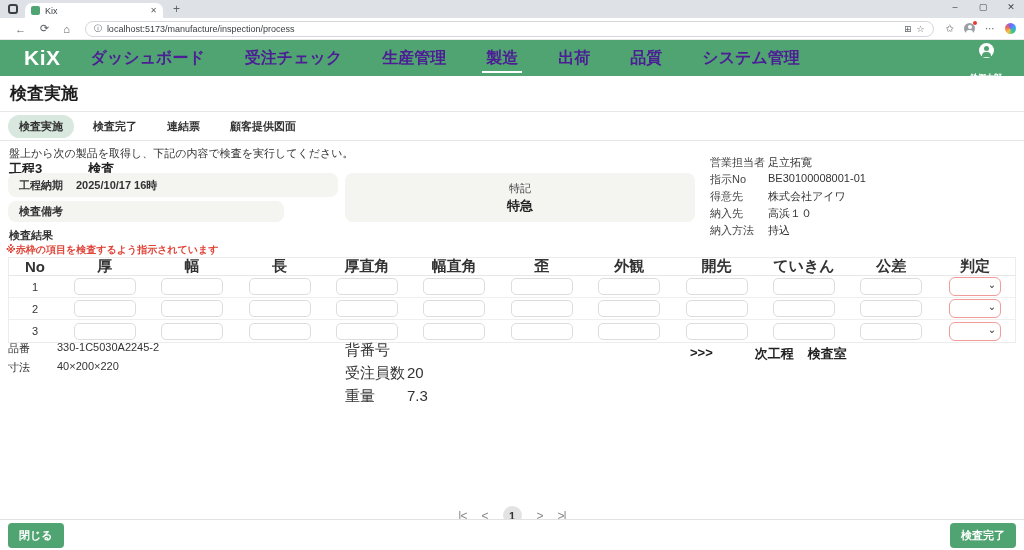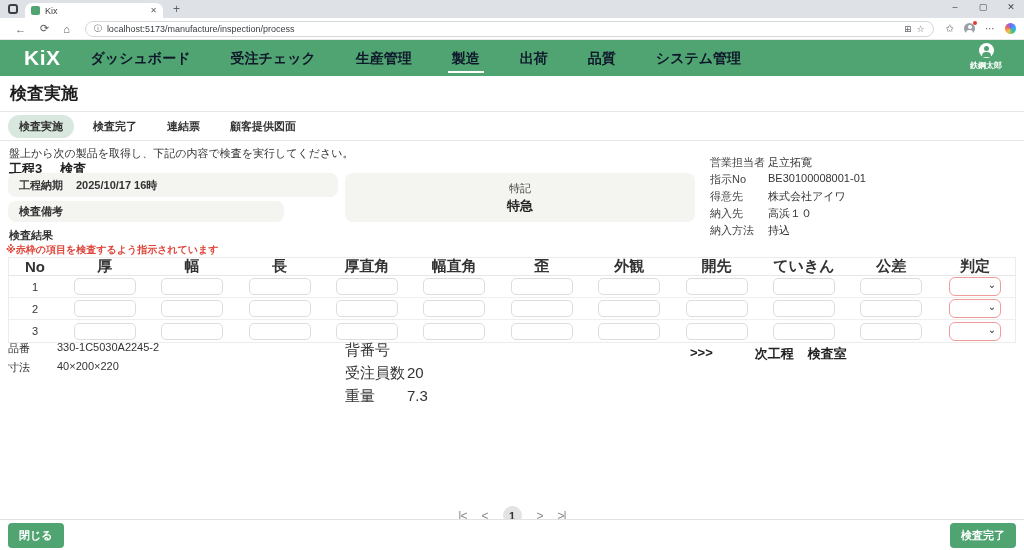--- a/index.html
+++ b/index.html
@@ -29,37 +29,37 @@
   .avatar-ico { position:relative; width:11px; height:11px; border-radius:50%; background:#9aa0a6; }
   .avatar-ico::before { content:""; position:absolute; left:3.5px; top:2px; width:4px; height:4px; border-radius:50%; background:#fff; }
   .avatar-ico::after { content:""; position:absolute; left:2px; top:6.5px; width:7px; height:4px; border-radius:3px 3px 0 0; background:#fff; }
   .avatar-dot { position:absolute; right:-2px; top:-2px; width:4px; height:4px; border-radius:50%; background:#e53935; }
   .copilot { width:11px; height:11px; border-radius:50%; background:conic-gradient(#7b61ff,#3ba5f0,#39c28d,#f6c344,#ef6a5a,#7b61ff); }
 
   
   .navbar { position:absolute; top:40px; left:0; width:1024px; height:36px; background:var(--green); display:flex; align-items:center; padding:0 24px; }
   .logo { font-size:21px; font-weight:800; color:#fff; letter-spacing:.5px; margin-right:26px; }
   .nav-menu { display:flex; height:100%; align-items:center; }
-  .nav-item { display:flex; align-items:center; height:26px; margin-top:3px; padding:0 4px; border-bottom:2px solid transparent; font-size:14px; font-weight:bold; color:#0f172a; margin-right:32px; cursor:pointer;font-family:Liberation Mono, monospace; }
+  .nav-item { display:flex; align-items:center; height:26px; margin-top:3px; padding:0 4px; border-bottom:2px solid transparent; font-size:16px; font-weight:bold; color:#4c1d95; margin-right:32px; cursor:pointer;font-family:Liberation Mono, monospace; }
   .nav-item.active { border-bottom-color:#fff; }
   .nav-user { position:absolute; right:22px; top:3px; display:flex; flex-direction:column; align-items:center; }
   .user-circle { position:relative; width:15px; height:15px; border-radius:50%; background:#fff; }
   .user-circle::before { content:""; position:absolute; left:5px; top:3px; width:5px; height:5px; border-radius:50%; background:var(--green); }
   .user-circle::after { content:""; position:absolute; left:3px; top:8.5px; width:9px; height:5px; border-radius:4px 4px 0 0; background:var(--green); }
-  .user-name { font-size:8px; color:#fff; font-weight:bold; margin-top:2px; }
+  .user-name { font-size:8px; color:#fff; font-weight:bold; margin-top:14px; }
 
   
   .content { position:absolute; top:76px; left:0; width:1024px; height:474px; }
   .title-bar { position:absolute; top:0; left:0; width:100%; height:36px; border-bottom:1px solid #e7e7e7; display:flex; align-items:center; padding:0 10px; }
   .page-title { font-size:17px; font-weight:bold; color:#1d1d1d; }
   .tabs-row { position:absolute; top:37px; left:0; width:100%; height:28px; border-bottom:1px solid #e7e7e7; display:flex; align-items:center; padding:0 8px; gap:8px; }
   .tab-pill { font-size:11px; font-weight:bold; color:#333; padding:4px 11px; border-radius:13px; cursor:pointer; }
   .tab-pill.active { background:var(--pill); }
   .instruction { position:absolute; top:70px; left:9px; font-size:11px; color:#333; }
-  .process-line { position:absolute; top:84px; left:9px; font-size:13px; font-weight:bold; color:#222; display:flex; gap:18px; }
+  .process-line { position:absolute; top:84px; left:9px; font-size:13px; font-weight:bold; color:#222; display:flex; gap:46px; }
 
   .box { background:var(--boxbg); border-radius:8px; font-size:11px; font-weight:bold; color:#333; }
   .box-deadline { position:absolute; top:97px; left:8px; width:330px; height:24px; display:flex; align-items:center; padding:0 11px; gap:13px; }
   .box-remarks { position:absolute; top:125px; left:8px; width:276px; height:21px; display:flex; align-items:center; padding:0 11px; }
   .box-special { position:absolute; top:97px; left:345px; width:350px; height:49px; display:flex; flex-direction:column; align-items:center; justify-content:center; }
   .special-l { font-size:11px; font-weight:normal; color:#444; }
   .special-v { font-size:13px; font-weight:bold; color:#222; margin-top:1px; }
 
   .order-info { position:absolute; top:79px; left:690px; font-size:11px; color:#444; }
   .oi-row { display:flex; margin-bottom:2px; }

